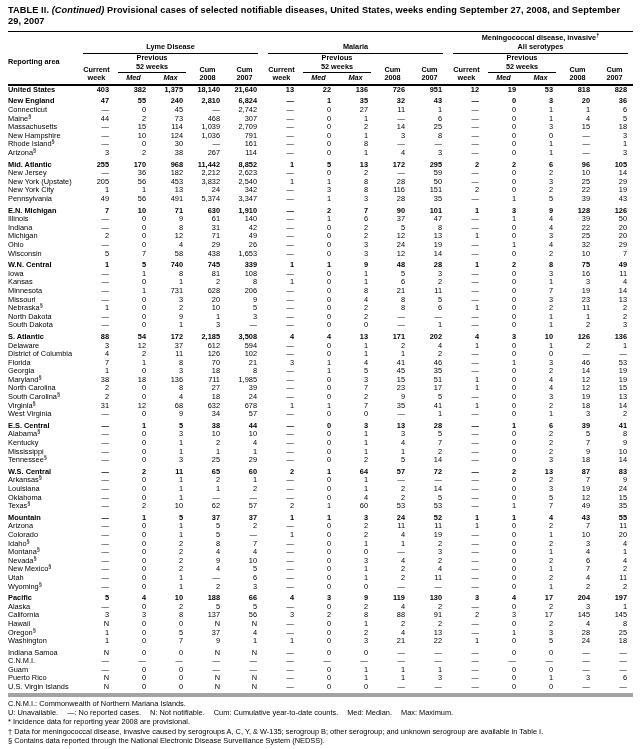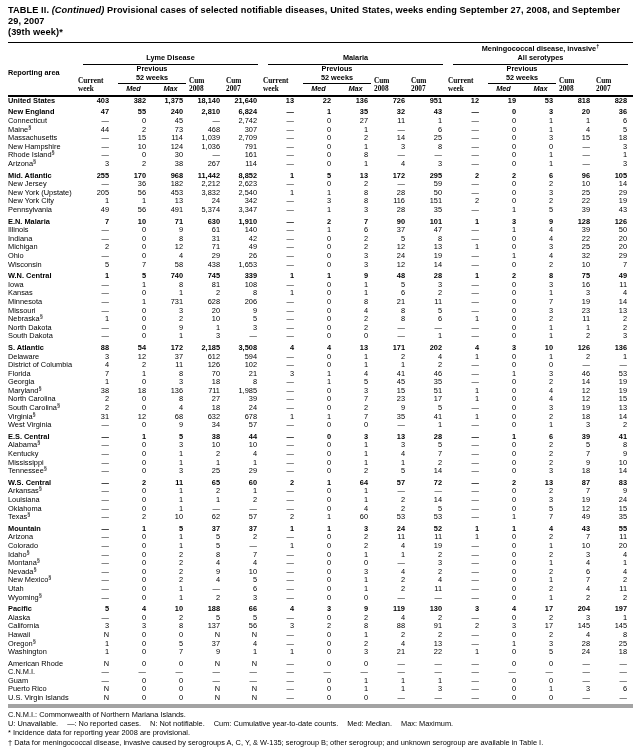--- a/index.html
+++ b/index.html
@@ -8,38 +8,37 @@
   .page { padding:5px 8px 0 8px; }
   .title { font-weight:bold; font-size:9.2px; line-height:11px; letter-spacing:0.1px; }
   .title i { }
   sup { font-size:5.6px; vertical-align:super; line-height:0; }
   table { width:625px; border-collapse:collapse; table-layout:fixed; margin-top:4px; }
   col.c-area { width:70px; }
   thead th { font-size:7.3px; font-weight:bold; padding:0; }
   tr.gr1 th { border-top:1px solid #000; vertical-align:bottom; padding-top:2px; }
   th.area-h { text-align:left; vertical-align:bottom; padding-bottom:18px; border-bottom:2px solid #000; }
   .grp { text-align:center; border-bottom:1px solid #000; margin:0 5px; padding-bottom:2px; line-height:8.6px; }
-  th.cw { vertical-align:bottom; text-align:left; line-height:8.6px; padding-bottom:1px; border-bottom:2px solid #000;font-family:Liberation Serif, serif; }
+  th.cw { vertical-align:bottom; text-align:center; line-height:8.6px; padding-bottom:1px; border-bottom:2px solid #000; }
   th.prev { vertical-align:bottom; padding:0; }
   .prule { text-align:center; border-bottom:1px solid #000; margin:0 3px; padding-bottom:1px; line-height:8.6px; }
   th.mm { text-align:center; vertical-align:bottom; line-height:9.5px; padding-bottom:1px; border-bottom:2px solid #000;font-style:italic; }
   tbody td { font-size:7.4px; line-height:8.6px; height:8.6px; padding:0 6px 0 0; text-align:right; white-space:nowrap; vertical-align:bottom; }
   td.area { text-align:left; padding:0; }
   tr.bold td { font-weight:bold; }
   tr.gap td { padding-top:3px; height:11.6px; }
   tbody tr:last-child td { border-bottom:4px solid #a3a3a3; padding-bottom:1px; }
   .footnotes { margin-top:2px; font-size:7.4px; line-height:9.3px; width:625px; }
   .footnotes .legend span { margin-right:9px;margin-top:8px; }
 </style>
 </head>
 <body>
 
 <div class="page">
   <div class="title"><span>TABLE II. </span><i>(Continued)</i><span> Provisional cases of selected notifiable diseases, United States, weeks ending September 27, 2008, and September 29, 2007</span>
-    <div><span>(39th week)</span><span>*</span></div>
   </div>
   <table>
     <colgroup>
         <col class="c-area">
         <col span="15">
       </colgroup>
     <thead id="thead">
         <tr class="gr1">
           <th class="area-h" rowspan="3">Reporting area</th>
           <th colspan="5">
@@ -313,21 +312,21 @@
           <td>3</td>
           <td>28</td>
           <td>35</td>
           <td>—</td>
           <td>1</td>
           <td>5</td>
           <td>39</td>
           <td>43</td>
         </tr>
         <tr class="bold gap">
-          <td class="area"><span>E.N. Malaria</span></td>
+          <td class="area"><span>E.N. Michigan</span></td>
           <td>7</td>
           <td>10</td>
           <td>71</td>
           <td>630</td>
           <td>1,910</td>
           <td>—</td>
           <td>2</td>
           <td>7</td>
           <td>90</td>
           <td>101</td>
@@ -1195,21 +1194,21 @@
           <td>3</td>
           <td>21</td>
           <td>22</td>
           <td>1</td>
           <td>0</td>
           <td>5</td>
           <td>24</td>
           <td>18</td>
         </tr>
         <tr class="gap">
-          <td class="area"><span>American Rhode</span></td>
+          <td class="area"><span>Indiana Samoa</span></td>
           <td>N</td>
           <td>0</td>
           <td>0</td>
           <td>N</td>
           <td>N</td>
           <td>—</td>
           <td>0</td>
           <td>0</td>
           <td>—</td>
           <td>—</td>

